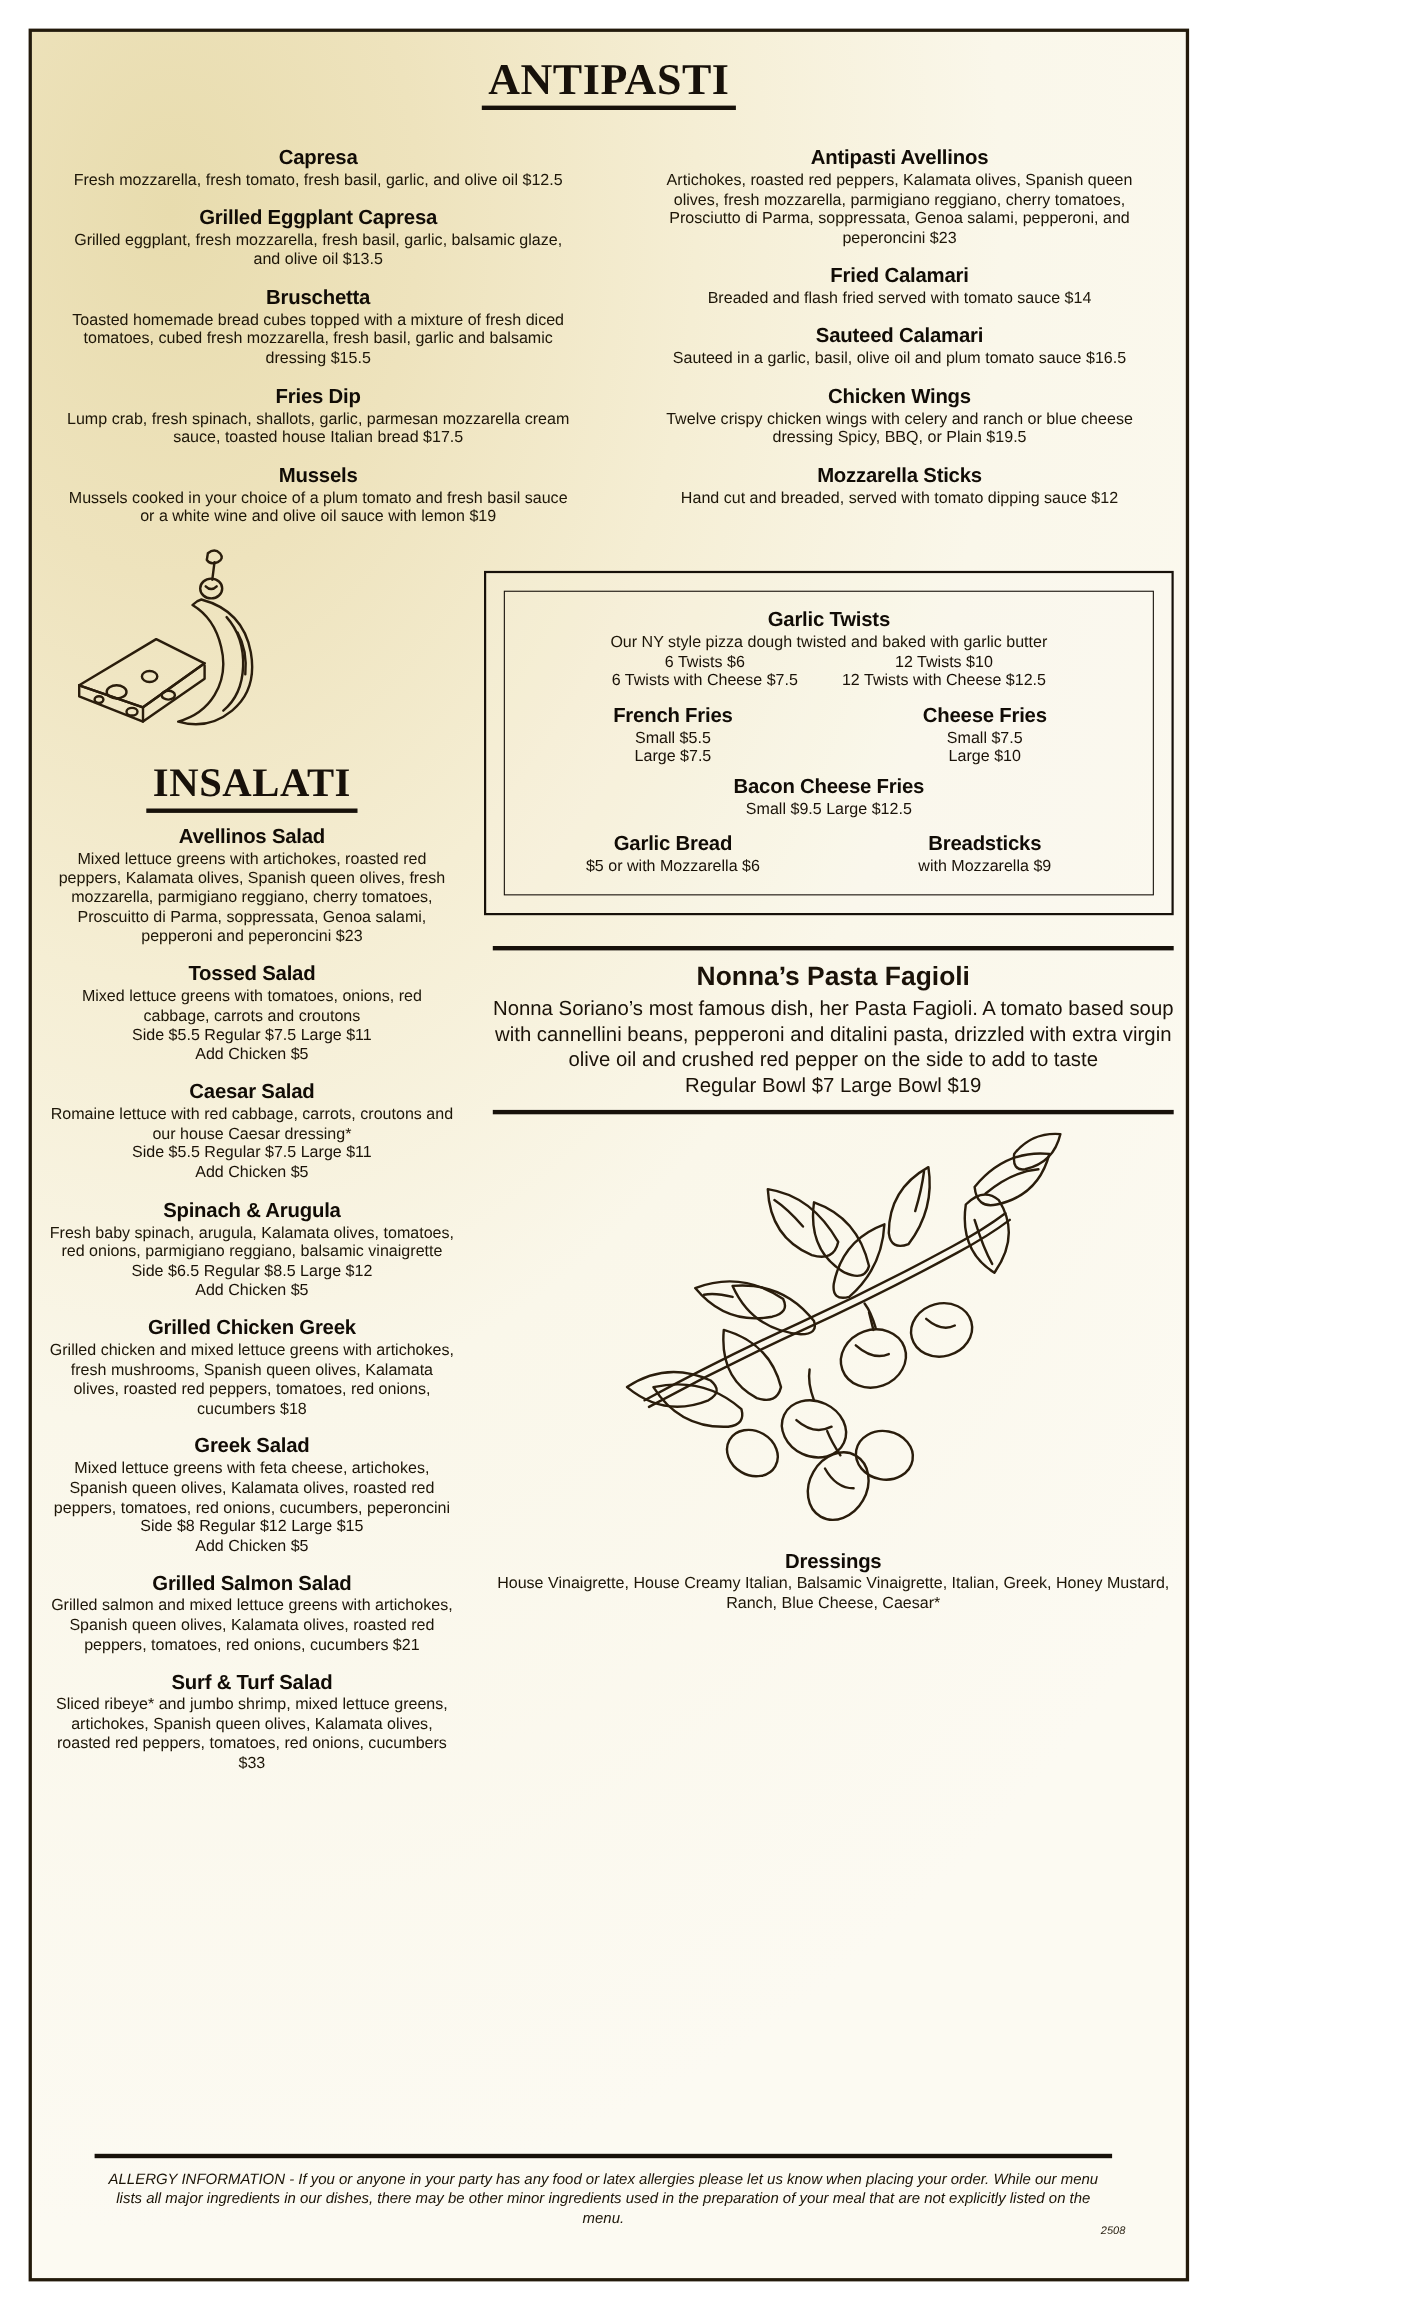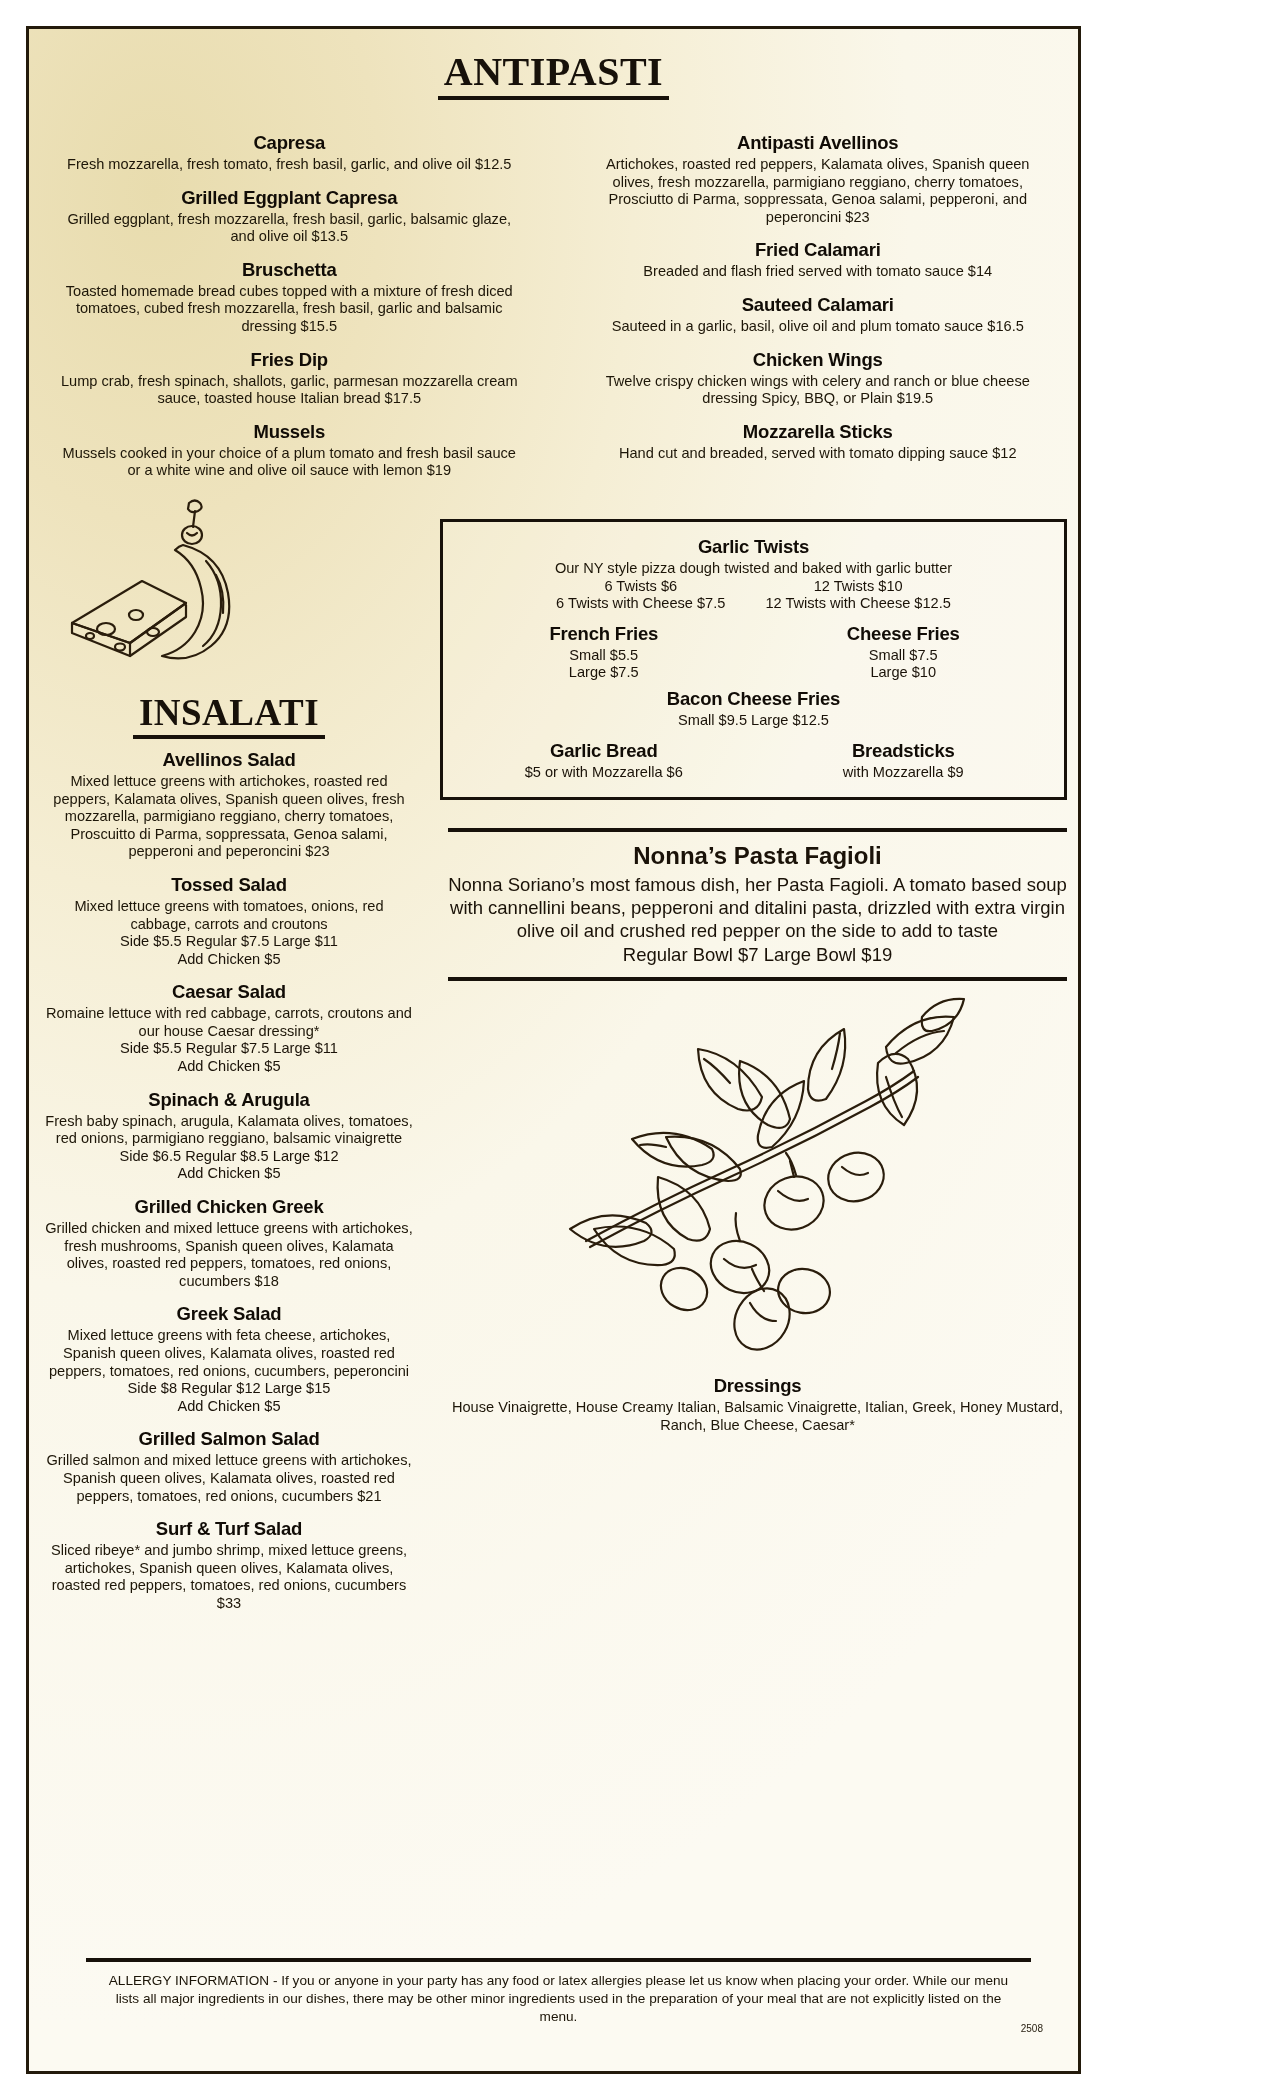--- a/index.html
+++ b/index.html
@@ -75,21 +75,21 @@
   .col-right { padding:0 14px 0 18px; }
 
   
   .mid-area { display:flex; margin-top:10px; }
   .mid-left { width:390px; position:relative; }
   .mid-right { flex:1; padding-left:14px; }
 
   
   .sides-box {
     border:2px solid #17110a;
-    padding:0;
+    padding:16px;
     margin:16px 6px 0 2px;
     background:rgba(255,255,255,0.10);
   }
   .sides-box-inner {
     border:1px solid #17110a;
     padding:14px 16px 16px 16px;
   }
   .sides-box .item { margin-bottom:10px; }
   .sides-box .item-name { font-size:18.5px; }
   .two-up {
@@ -125,21 +125,21 @@
   
   .dressings {
     text-align:center;
     margin:0 6px 0 10px;
   }
   .dressings .item-name { font-size:18.5px; }
 
   
   .footer-wrap {
     position:absolute;
-    left:34px; right:24px; bottom:34px;
+    left:34px; right:44px; bottom:34px;font-style:italic;
   }
   .footer-rule { border-top:4px solid #17110a; margin:0 18px; }
   .footer-text {
     text-align:center;
     font-size:13.6px;
     line-height:18px;
     padding:10px 30px 6px 30px;
     color:#1b1407;
   }
   .page-num {

